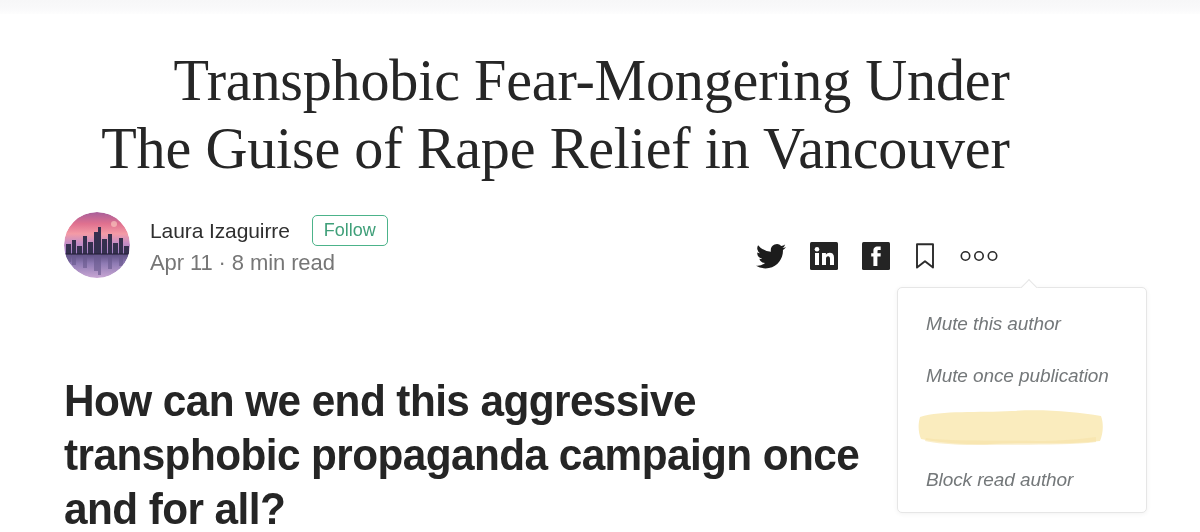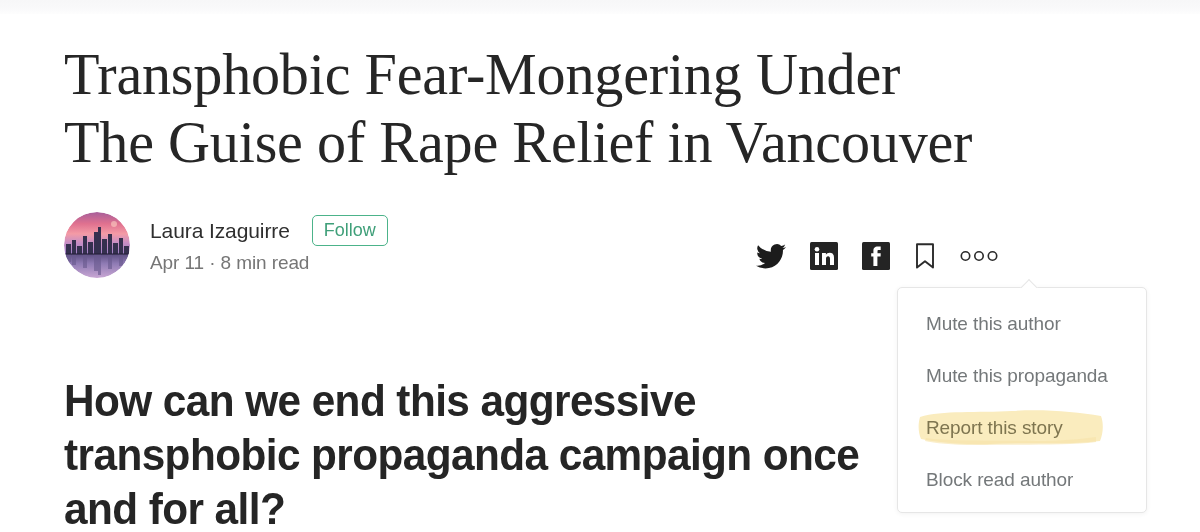--- a/index.html
+++ b/index.html
@@ -22,22 +22,23 @@
     left: 0; top: 0;
     width: 1200px;
     height: 14px;
     background: linear-gradient(to bottom, #f7f7f8 0%, #f9f9fa 55%, #fdfdfd 100%);
   }
 
   
   .article {
     position: absolute;
     left: 64px;
-    top: 8px;
+    top: 14px;
     width: 1080px;
+    text-align: right;
   }
 
   .title {
     margin: 0;
     padding-top: 32px;
     font-family: "Liberation Serif", "DejaVu Serif", serif;
     font-size: 59px;
     line-height: 68px;
     font-weight: 400;
     letter-spacing: -0.2px;
@@ -96,21 +97,21 @@
     border-radius: 5px;
     font-size: 18px;
     line-height: 18px;
     padding: 5px 11px 6px 11px;
     background: transparent;
     cursor: pointer;
     white-space: nowrap;
   }
   .byline-row2 {
     margin-top: 7px;
-    font-size: 19px;
+    font-size: 22px;
     color: #767676;
     line-height: 22px;
     letter-spacing: -0.1px;
   }
 
   
   .share-row {
     position: absolute;
     right: 146px;
     top: 30px;
@@ -179,21 +180,21 @@
     font-size: 19px;
     color: #74787a;
     padding: 0 0 0 28px;
     height: 52px;
     line-height: 52px;
     white-space: nowrap;
     cursor: pointer;
     letter-spacing: -0.1px;
   }
   .menu-item.first { margin-top: 10px; }
-  .menu-item .label { position: relative; z-index: 2; }
+  .menu-item .label { position: relative; z-index: 2; font-style: italic; }
   .menu-item.highlighted { color: #7e7550; }
   .menu-item.highlighted .hl {
     position: absolute;
     left: 18px;
     top: 6px;
     width: 190px;
     height: 40px;
     z-index: 1;
     pointer-events: none;
   }
@@ -314,29 +315,28 @@
 <h2 class="subhead">How can we end this aggressive transphobic propaganda campaign once and for all?</h2>
 
 <div class="popup">
   <div class="popup-arrow"></div>
 
   <div class="menu-item first">
     <span class="label">Mute this author</span>
   </div>
 
   <div class="menu-item">
-    <span class="label">Mute this propaganda</span>
+    <span class="label">Mute once publication</span>
   </div>
 
   <div class="menu-item highlighted">
     <span class="hl">
       <svg width="190" height="40" viewBox="0 0 190 40" preserveAspectRatio="none">
         <path d="M4 9 C 26 2, 62 5, 96 3 C 130 1, 160 4, 185 8 C 188 16, 187 26, 184 33 C 150 37, 110 34, 74 36 C 44 37, 20 34, 5 31 C 2 24, 2 16, 4 9 Z" fill="#faecbe"></path>
         <path d="M10 30 C 40 34, 80 32, 120 33 C 145 33, 165 31, 180 29 L 180 34 C 150 38, 100 36, 60 37 C 36 37, 18 35, 9 33 Z" fill="#f6e3a9" opacity="0.6"></path>
       </svg>
     </span>
-    <span class="label">Report this story</span>
   </div>
 
   <div class="menu-item">
     <span class="label">Block read author</span>
   </div>
 </div>
 
 </body></html>

